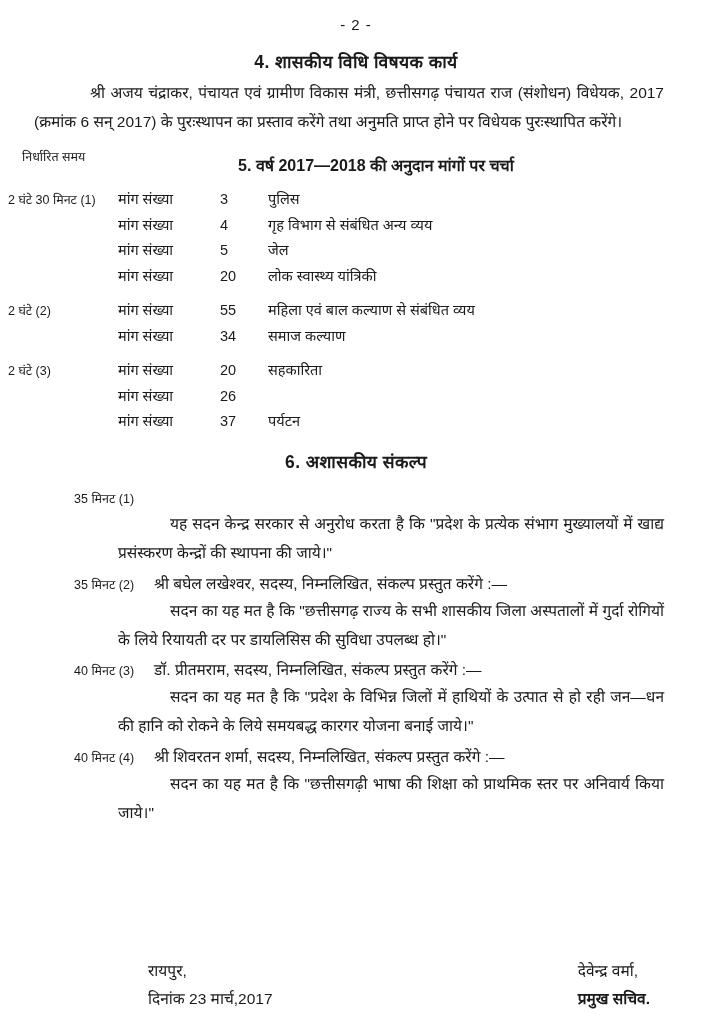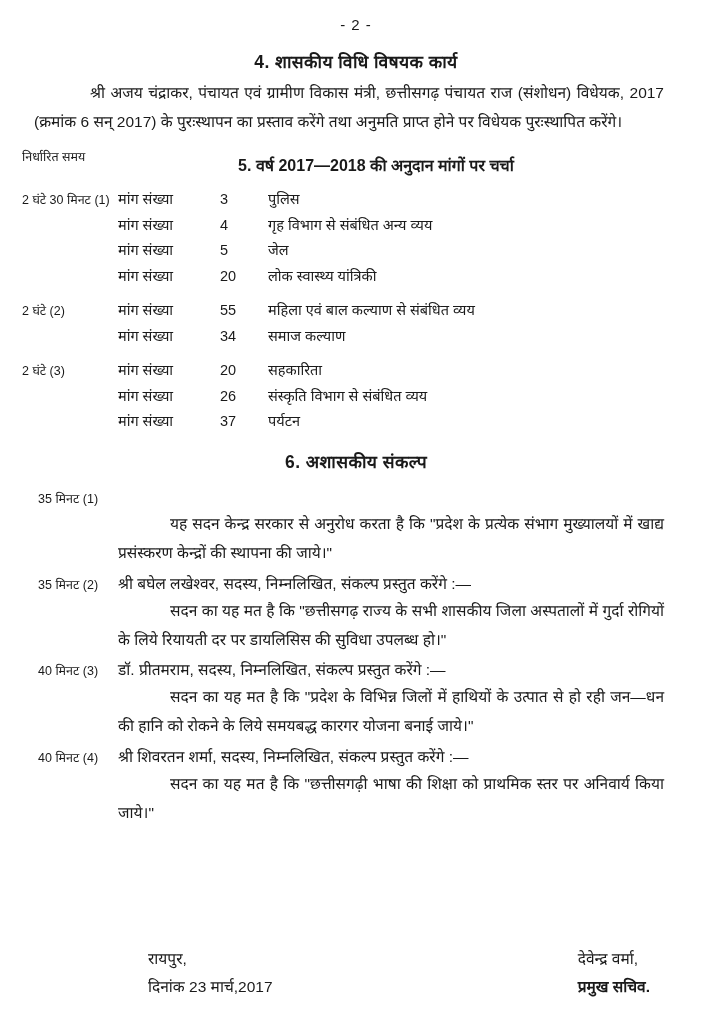--- a/index.html
+++ b/index.html
@@ -72,21 +72,21 @@
     align-items: baseline;
     font-size: 14.5px;
     line-height: 1.55;
     margin-bottom: 3px;
   }
   .cell-time {
     width: 118px;
     flex: 0 0 118px;
     font-size: 12.5px;
     text-align: left;
-    padding-left: 22px;
+    padding-left: 8px;
     box-sizing: border-box;
     white-space: nowrap;
   }
   .cell-time.sub {
   }
   .cell-label {
     width: 98px;
     flex: 0 0 98px;
   }
   .cell-num {
@@ -104,20 +104,21 @@
     margin-top: 16px;
   }
   .res-item {
     margin-top: 2px;
   }
   .res-line {
     display: flex;
     align-items: baseline;
     font-size: 15.5px;
     line-height: 1.75;
+    padding-left: 36px;
   }
   .res-time {
     width: 118px;
     flex: 0 0 118px;
     font-size: 12.5px;
     padding-left: 38px;
     box-sizing: border-box;
     white-space: nowrap;
   }
   .res-text {
@@ -128,21 +129,21 @@
     font-size: 15.5px;
     line-height: 1.85;
     margin: 0 48px 0 118px;
     text-align: justify;
     text-indent: 52px;
   }
   .footer {
     position: absolute;
     left: 0;
     right: 0;
-    bottom: 16px;
+    bottom: 4px;
     padding: 0 62px 0 148px;
     display: flex;
     justify-content: space-between;
     font-size: 15.5px;
     line-height: 1.8;
   }
   .footer-right {
     text-align: left;
   }
   .footer-right .bold {
@@ -209,21 +210,20 @@
       <div class="demand-row">
         <div class="cell-time sub">2 घंटे   (3)</div>
         <div class="cell-label">मांग संख्या</div>
         <div class="cell-num">20</div>
         <div class="cell-desc">सहकारिता</div>
       </div>
       <div class="demand-row">
         <div class="cell-time"></div>
         <div class="cell-label">मांग संख्या</div>
         <div class="cell-num">26</div>
-        <div class="cell-desc">संस्कृति विभाग से संबंधित व्यय</div>
       </div>
       <div class="demand-row">
         <div class="cell-time"></div>
         <div class="cell-label">मांग संख्या</div>
         <div class="cell-num">37</div>
         <div class="cell-desc">पर्यटन</div>
       </div>
     </div>
   </div>
 

